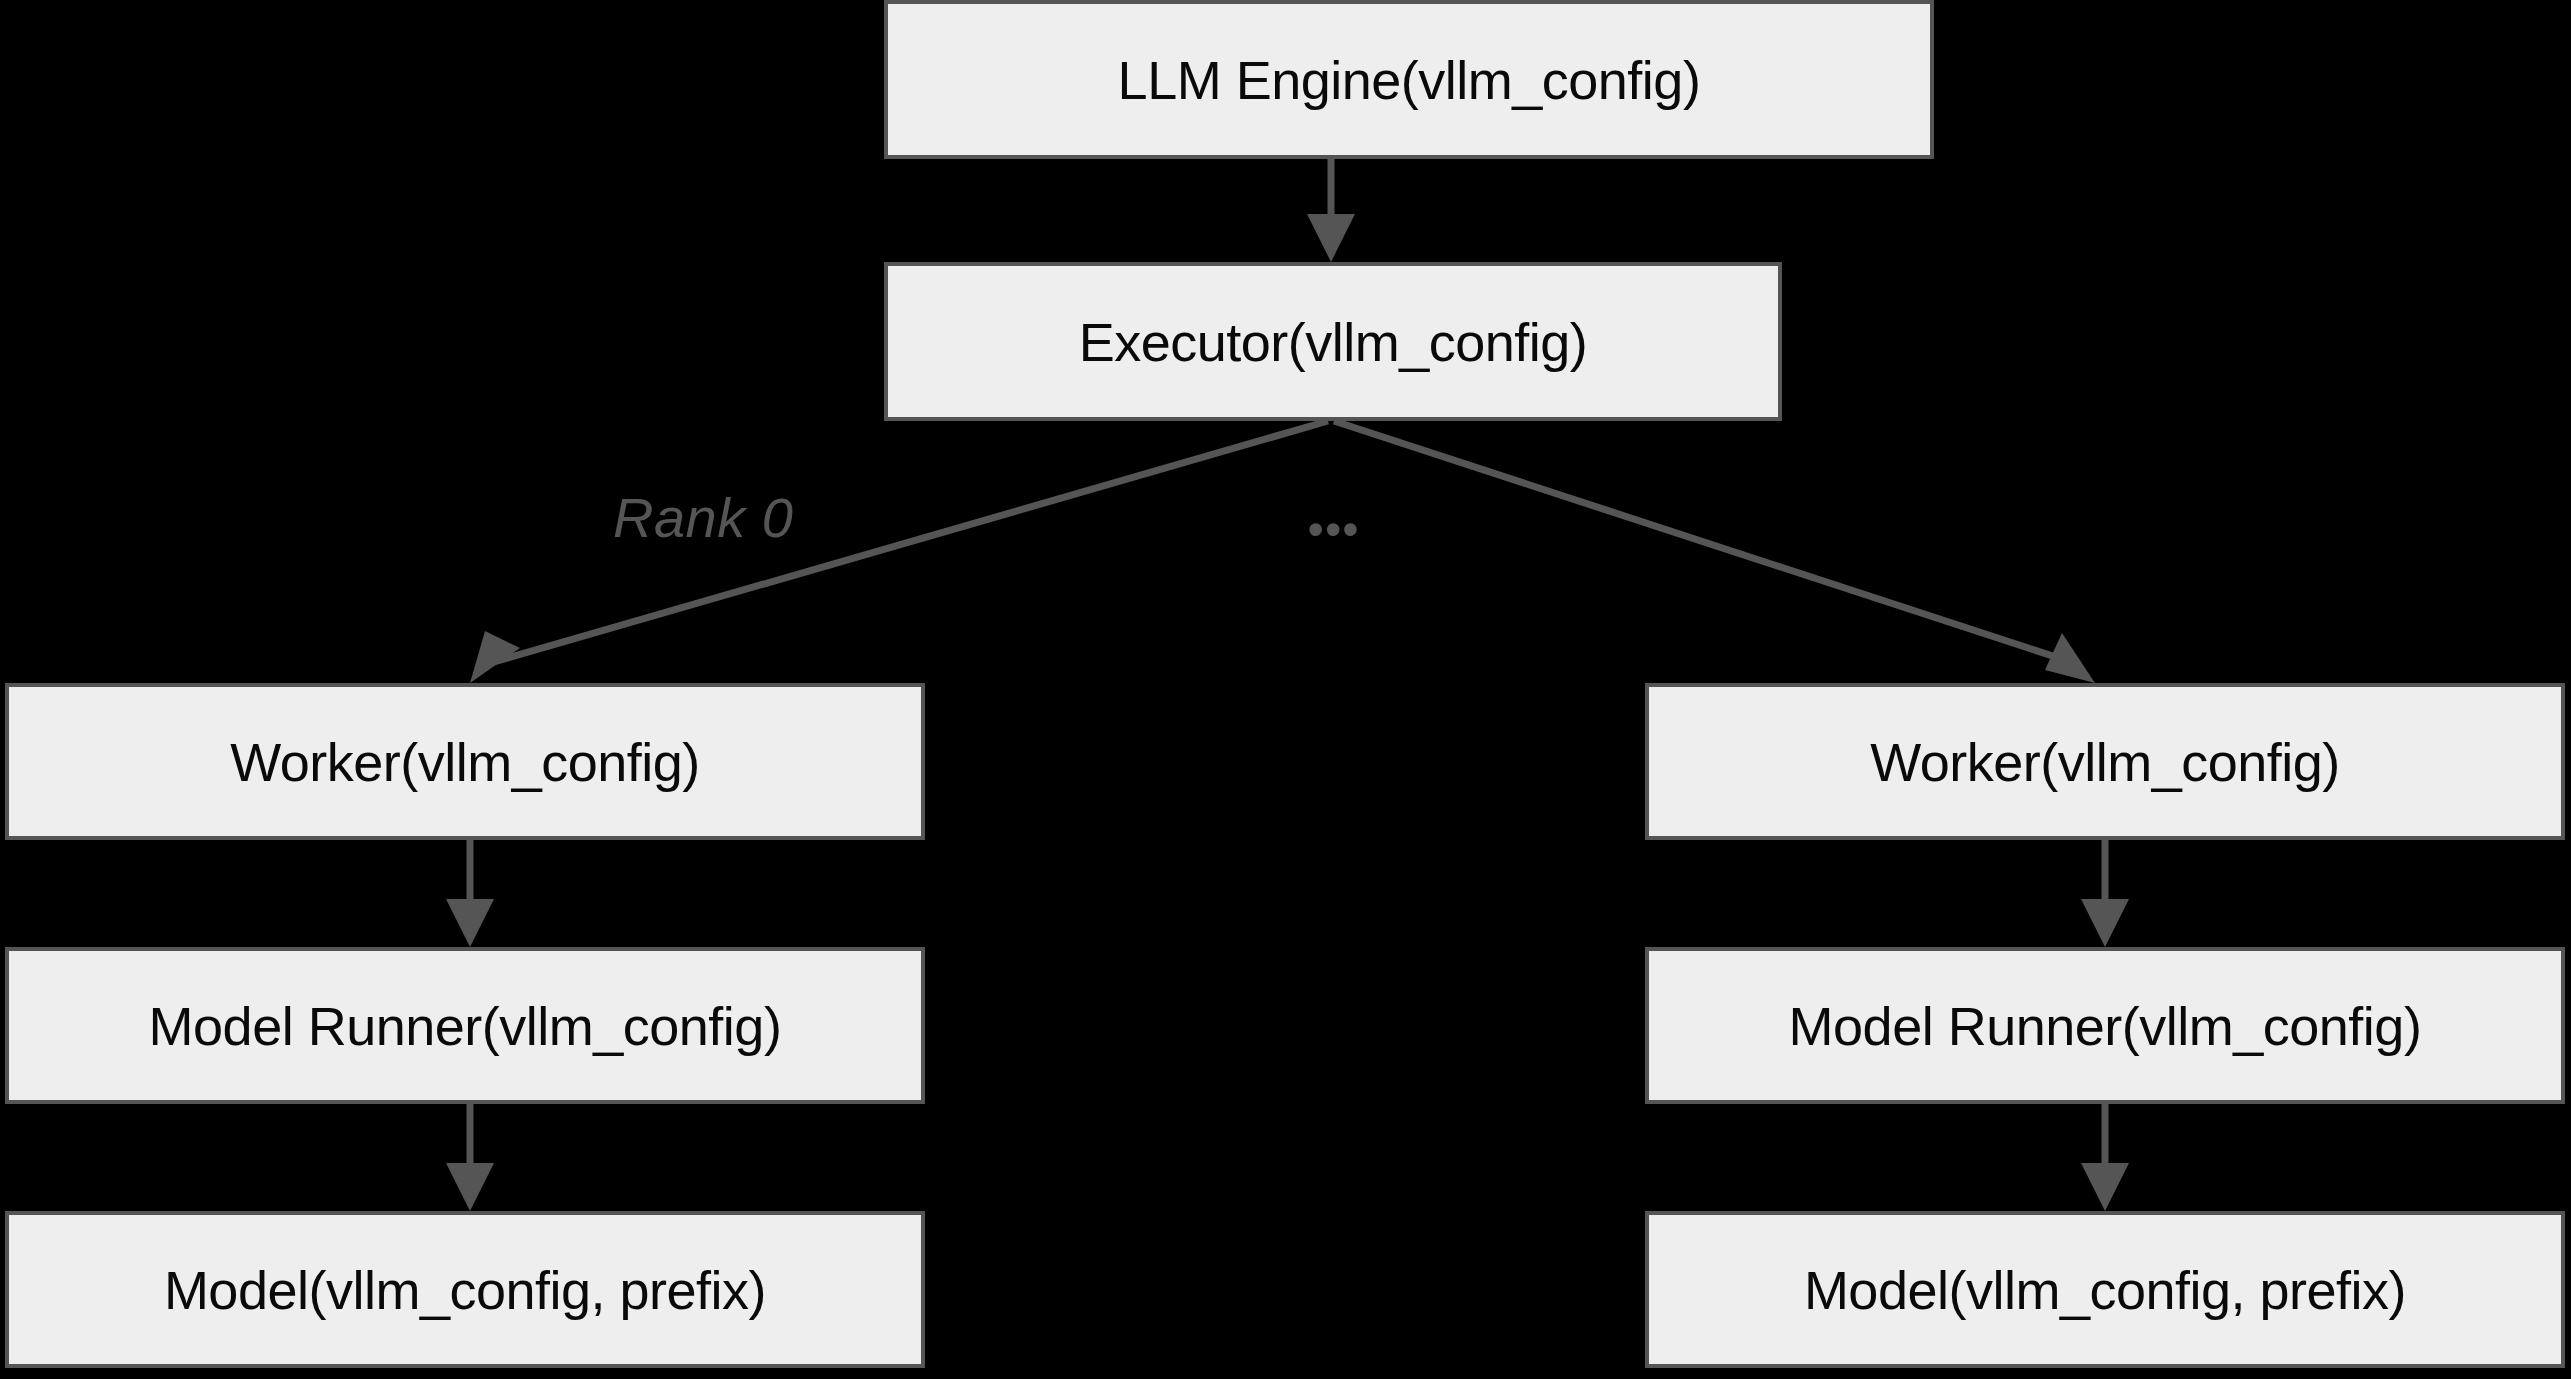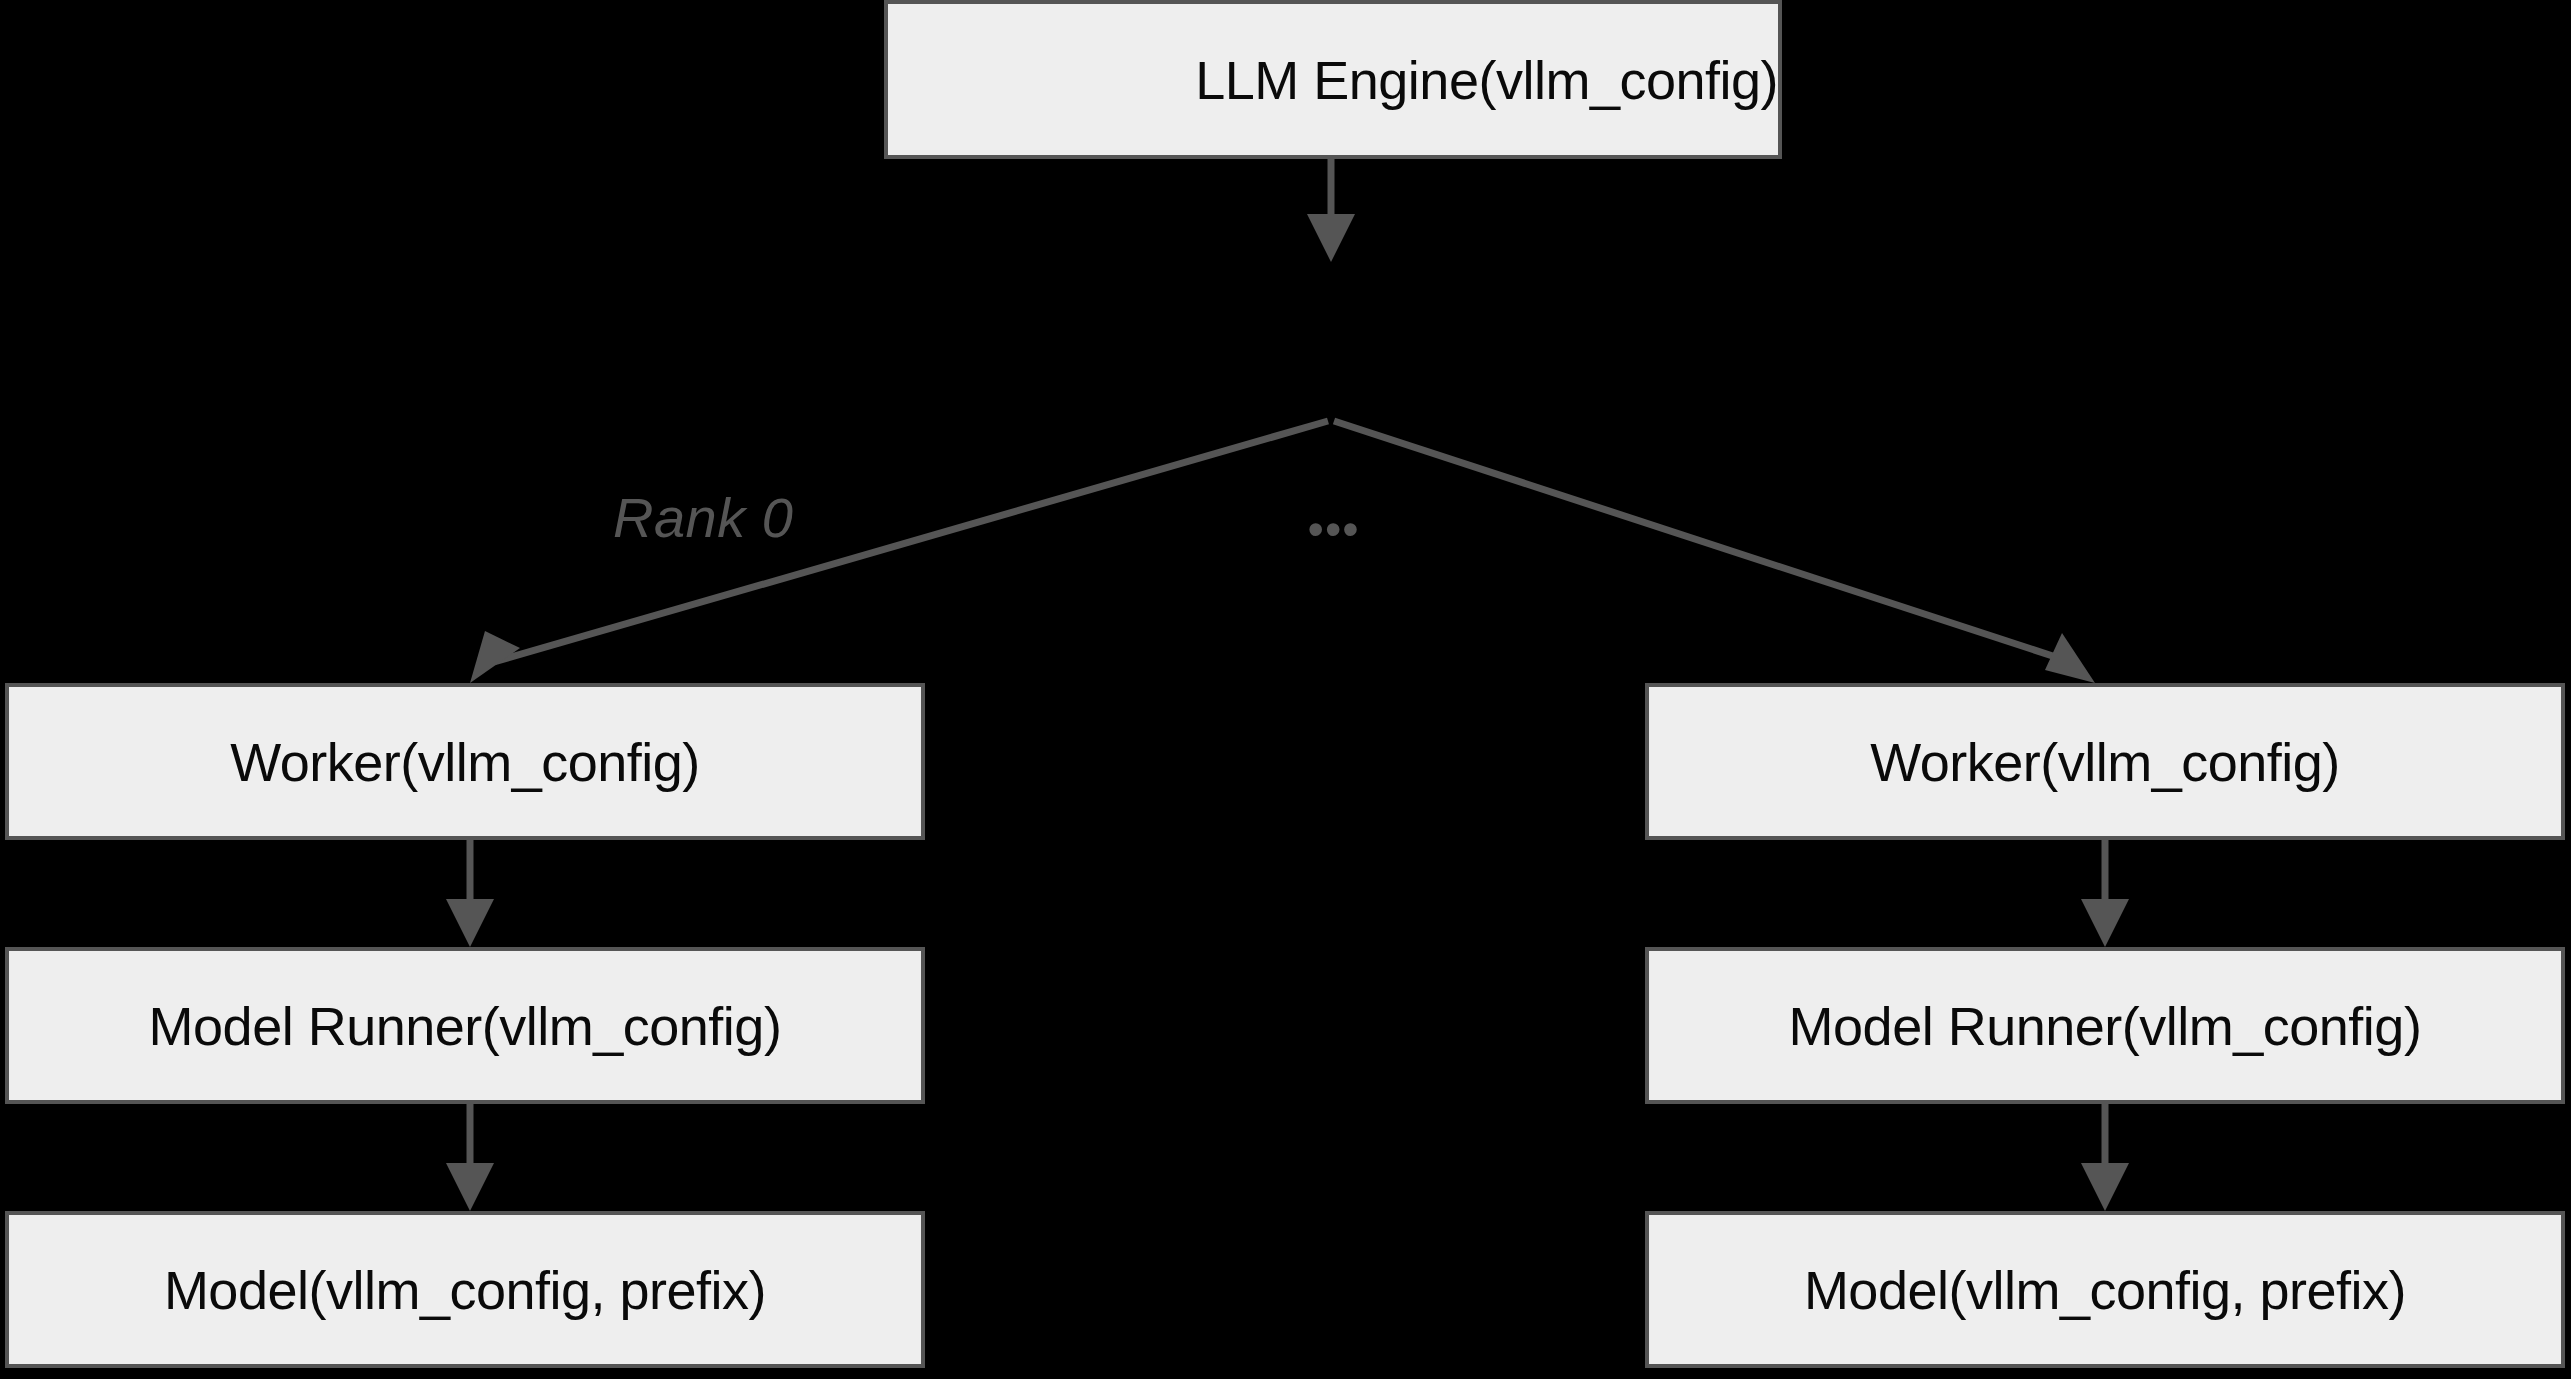--- a/index.html
+++ b/index.html
@@ -99,24 +99,27 @@
       <line x1="2105" y1="840" x2="2105" y2="925" stroke="#555555" stroke-width="7"></line>
       <polygon points="2105,947 2081,899 2129,899" fill="#555555"></polygon>
     </g>
 
     <g>
       <line x1="2105" y1="1104" x2="2105" y2="1189" stroke="#555555" stroke-width="7"></line>
       <polygon points="2105,1211 2081,1163 2129,1163" fill="#555555"></polygon>
     </g>
   </svg>
 
-  <div class="node-box" style="left:884px; top:0px; width:898px; height:159px;justify-content:flex-end;">
+  <div class="node-box" style="left:884px; top:0px; width:1050px; height:159px;">
     <span class="node-label">LLM Engine(vllm_config)</span>
   </div>
 
+  <div class="node-box" style="left:884px; top:262px; width:898px; height:159px;">
+    <span class="node-label">Executor(vllm_config)</span>
+  </div>
 
   <div class="node-box" style="left:5px; top:683px; width:920px; height:157px;">
     <span class="node-label">Worker(vllm_config)</span>
   </div>
 
   <div class="node-box" style="left:5px; top:947px; width:920px; height:157px;">
     <span class="node-label">Model Runner(vllm_config)</span>
   </div>
 
   <div class="node-box" style="left:5px; top:1211px; width:920px; height:157px;">

